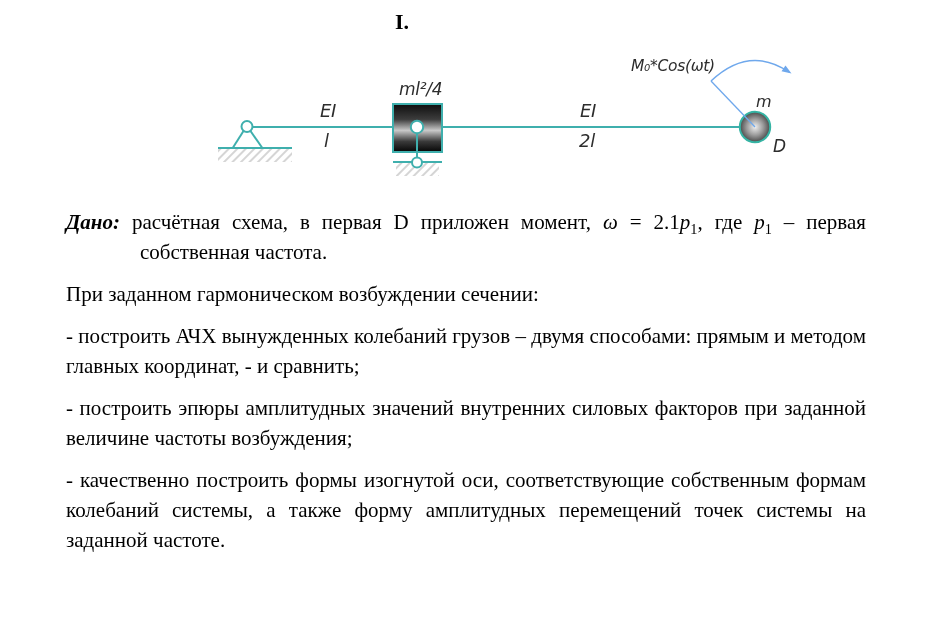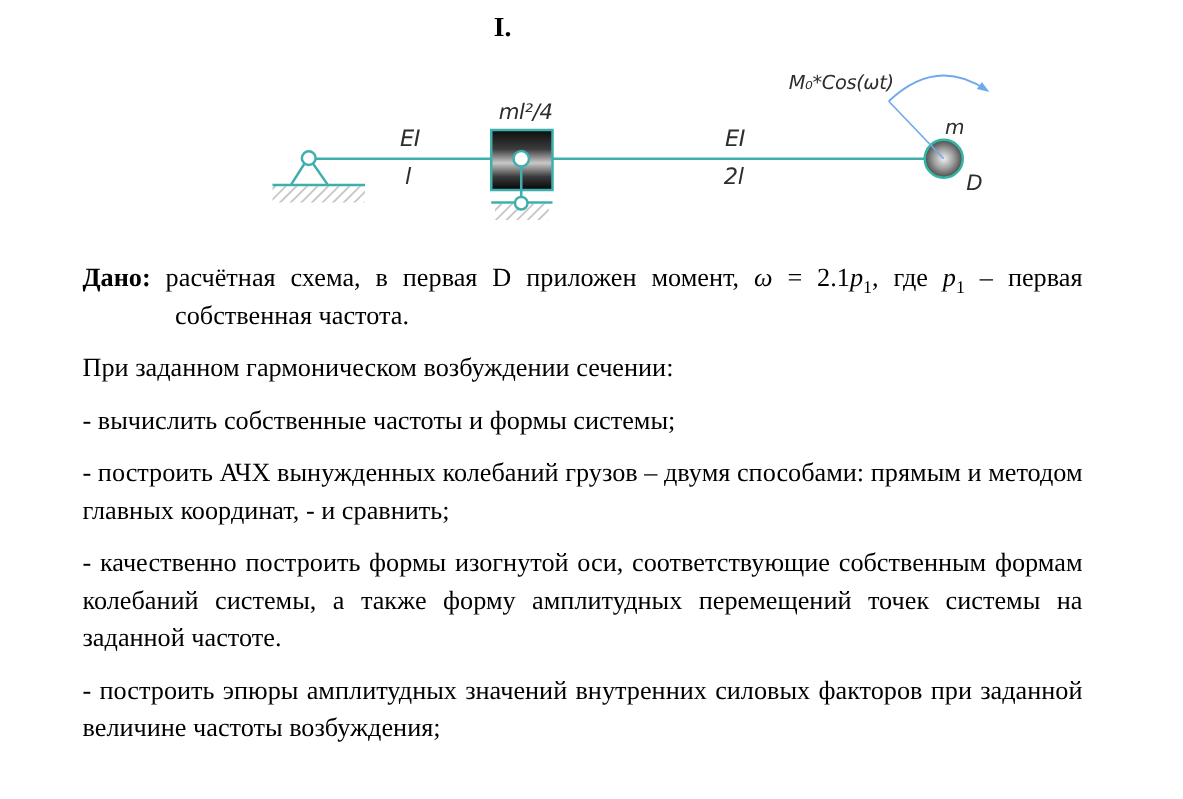--- a/index.html
+++ b/index.html
@@ -11,21 +11,21 @@
   .diagram{position:absolute;left:0;top:0;}
   .tl{stroke:#3FAFAD;stroke-width:2;fill:none;}
   .tlf{stroke:#3FAFAD;stroke-width:2;fill:#ffffff;}
   .bl{stroke:#6FA8EC;stroke-width:1.5;fill:none;}
   .dlbl{font-family:"DejaVu Sans",sans-serif;font-style:italic;fill:#2d2d2d;letter-spacing:-0.3px;}
   .textblock{position:absolute;left:66px;top:207px;width:800px;
              font-size:21px;line-height:30px;}
   .textblock p{margin:0 0 12px 0;}
   .just{text-align:justify;}
   .given{padding-left:74px;text-indent:-74px;text-align:justify;}
-  .b{font-weight:bold;}
+  .b{font-weight:bold;font-style:italic;}
   .it{font-style:italic;}
   sub{font-size:0.68em;line-height:0;}
 </style>
 </head>
 <body>
 
 <div class="page">
 
   <div class="title">
     <span class="title-num">I.</span>
@@ -81,19 +81,18 @@
     <text class="dlbl" x="631" y="71" font-size="15.5">M₀*Cos(ωt)</text>
   </svg>
 
   <div class="textblock">
 
     <p class="given"><span class="b">Дано:</span><span> расчётная схема, в первая D приложен момент, </span><span class="it">ω</span><span> = 2.1</span><span class="it">p</span><sub>1</sub><span>, где </span><span class="it">p</span><sub>1</sub><span> – первая собственная частота.</span></p>
 
 
     <p>При заданном гармоническом возбуждении сечении:</p>
 
-    <p class="just">- вычислить собственные частоты и формы системы;</p>
     <p class="just">- построить АЧХ вынужденных колебаний грузов – двумя способами: прямым и методом главных координат, - и сравнить;</p>
+    <p class="just">- построить эпюры амплитудных значений внутренних силовых факторов при заданной величине частоты возбуждения;</p>
     <p class="just">- качественно построить формы изогнутой оси, соответствующие собственным формам колебаний системы, а также форму амплитудных перемещений точек системы на заданной частоте.</p>
-    <p class="just">- построить эпюры амплитудных значений внутренних силовых факторов при заданной величине частоты возбуждения;</p>
 
   </div>
 </div>
 
 </body></html>

